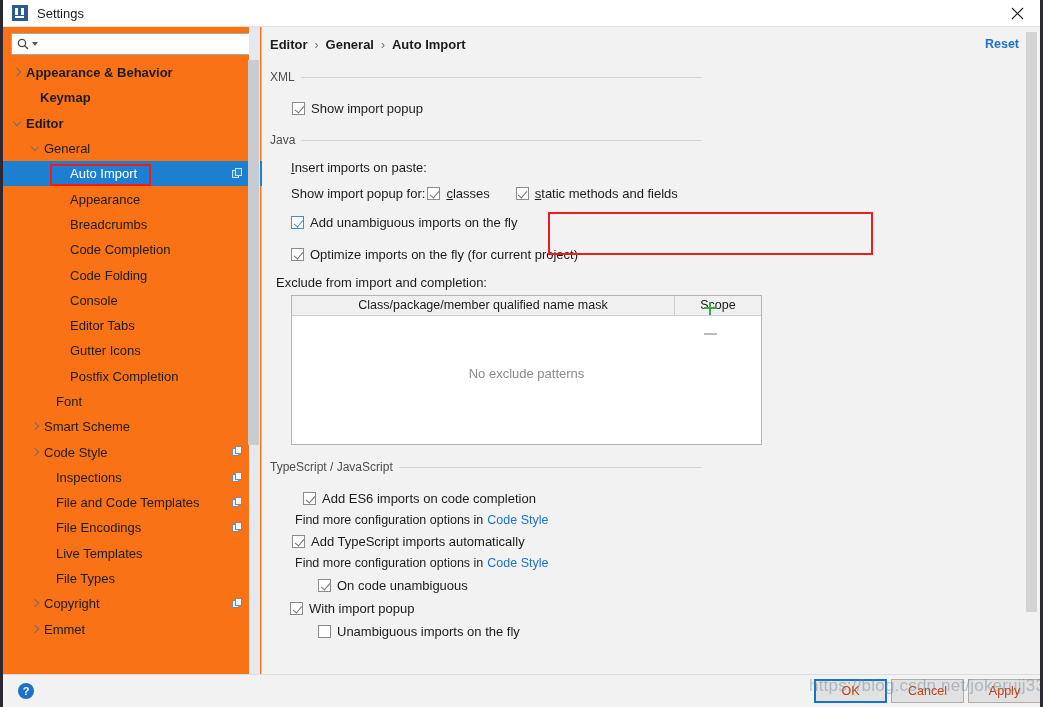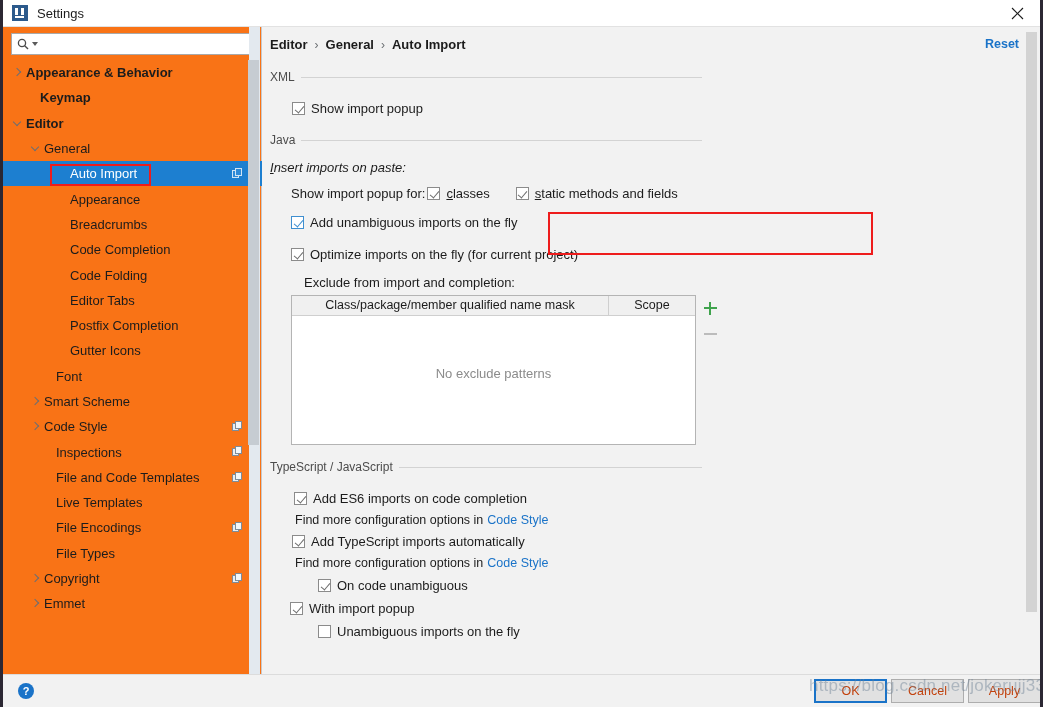--- a/index.html
+++ b/index.html
@@ -234,21 +234,21 @@
   }
   .dd .chev {
     position: absolute; right: 9px; top: 7px;
     width: 7px; height: 7px;
     border-right: 1.4px solid #5a5a5a;
     border-bottom: 1.4px solid #5a5a5a;
     transform: rotate(45deg);
   }
 
   .table-box {
-    width: 405px; height: 150px;
+    width: 471px; height: 150px;
     border: 1px solid #b4b4b4;
     background: #ffffff;
     position: relative;
   }
   .table-head {
     height: 20px;
     background: #f0f0f0;
     border-bottom: 1px solid #cfcfcf;
     display: flex; align-items: center;
     font-size: 12.5px; color: #1c1c1c;
@@ -431,31 +431,36 @@
             <span class="tree-label">Code Completion</span>
           </div>
           <div class="tree-row">
             <span style="width: 54px; flex: 0 0 auto;"></span>
             <span style="width: 9px; flex: 0 0 auto;"></span>
             <span class="tree-label">Code Folding</span>
           </div>
           <div class="tree-row">
             <span style="width: 54px; flex: 0 0 auto;"></span>
             <span style="width: 9px; flex: 0 0 auto;"></span>
+            <span class="tree-label">Console</span>
+          </div>
+          <div class="tree-row">
+            <span style="width: 54px; flex: 0 0 auto;"></span>
+            <span style="width: 9px; flex: 0 0 auto;"></span>
             <span class="tree-label">Editor Tabs</span>
           </div>
           <div class="tree-row">
             <span style="width: 54px; flex: 0 0 auto;"></span>
             <span style="width: 9px; flex: 0 0 auto;"></span>
+            <span class="tree-label">Gutter Icons</span>
+          </div>
+          <div class="tree-row">
+            <span style="width: 54px; flex: 0 0 auto;"></span>
+            <span style="width: 9px; flex: 0 0 auto;"></span>
             <span class="tree-label">Postfix Completion</span>
-          </div>
-          <div class="tree-row">
-            <span style="width: 54px; flex: 0 0 auto;"></span>
-            <span style="width: 9px; flex: 0 0 auto;"></span>
-            <span class="tree-label">Gutter Icons</span>
           </div>
           <div class="tree-row">
             <span style="width: 40px; flex: 0 0 auto;"></span>
             <span style="width: 9px; flex: 0 0 auto;"></span>
             <span class="tree-label">Font</span>
           </div>
           <div class="tree-row">
             <span style="width: 28px; flex: 0 0 auto;"></span>
             <span class="arrow right"></span>
             <span class="tree-label">Smart Scheme</span>
@@ -483,30 +488,30 @@
             <span style="width: 9px; flex: 0 0 auto;"></span>
             <span class="tree-label">File and Code Templates</span>
             <span class="copy-badge">
               <span class="b1"></span>
               <span class="b2"></span>
             </span>
           </div>
           <div class="tree-row">
             <span style="width: 40px; flex: 0 0 auto;"></span>
             <span style="width: 9px; flex: 0 0 auto;"></span>
-            <span class="tree-label">Live Templates</span>
-          </div>
-          <div class="tree-row">
-            <span style="width: 40px; flex: 0 0 auto;"></span>
-            <span style="width: 9px; flex: 0 0 auto;"></span>
             <span class="tree-label">File Encodings</span>
             <span class="copy-badge">
               <span class="b1"></span>
               <span class="b2"></span>
             </span>
+          </div>
+          <div class="tree-row">
+            <span style="width: 40px; flex: 0 0 auto;"></span>
+            <span style="width: 9px; flex: 0 0 auto;"></span>
+            <span class="tree-label">Live Templates</span>
           </div>
           <div class="tree-row">
             <span style="width: 40px; flex: 0 0 auto;"></span>
             <span style="width: 9px; flex: 0 0 auto;"></span>
             <span class="tree-label">File Types</span>
           </div>
           <div class="tree-row">
             <span style="width: 28px; flex: 0 0 auto;"></span>
             <span class="arrow right"></span>
             <span class="tree-label">Copyright</span>
@@ -547,21 +552,21 @@
           <span>Show import popup</span>
         </div>
       </div>
 
       <div class="group" style="top:105px;">
         <div class="group-title">
           <span>Java</span>
           <span class="rule"></span>
         </div>
 
-        <div style="display:flex;align-items:flex-start;margin-top:12px;font-style:italic;">
+        <div style="display:flex;align-items:flex-start;margin-top:12px;margin-left:21px;">
           <span style="font-size:13px;color:#1c1c1c;width:162px;"><span class="underline">I</span><span id="iil-rest">nsert imports on paste:</span></span>
         </div>
 
         <div style="display:flex;align-items:center;margin-top:9px;margin-left:21px;">
           <span style="font-size:13px;color:#1c1c1c;margin-right:2px;">Show import popup for:</span>
           <div class="cb-row">
             <span class="cb checked"></span>
             <span><span class="underline">c</span><span id="cls-rest">lasses</span></span>
           </div>
           <div class="cb-row" style="margin-left:26px;">
@@ -572,21 +577,21 @@
 
         <div class="cb-row" style="margin-top:10px;margin-left:21px;">
           <span class="cb checked blue focus"></span>
           <span>Add unambiguous imports on the fly</span>
         </div>
         <div class="cb-row" style="margin-top:13px;margin-left:21px;">
           <span class="cb checked"></span>
           <span>Optimize imports on the fly (for current project)</span>
         </div>
 
-        <div style="font-size:13px;color:#1c1c1c;margin-top:11px;margin-left:34px;">Exclude from import and completion:</div>
+        <div style="font-size:13px;color:#1c1c1c;margin-top:11px;margin-left:6px;">Exclude from import and completion:</div>
 
         <div style="position:relative;margin-top:5px;margin-left:21px;width:432px;height:152px;">
           <div class="table-box">
             <div class="table-head">
               <div class="th1">Class/package/member qualified name mask</div>
               <div class="th2">Scope</div>
             </div>
             <div class="table-empty">No exclude patterns</div>
           </div>
           <div class="side-btns" style="position:absolute;left:406px;top:0;">
@@ -599,21 +604,21 @@
           </div>
         </div>
       </div>
 
       <div class="group" style="top:432px;">
         <div class="group-title">
           <span>TypeScript / JavaScript</span>
           <span class="rule"></span>
         </div>
 
-        <div class="cb-row" style="margin-top:14px;margin-left:24px;">
+        <div class="cb-row" style="margin-top:14px;margin-left:33px;">
           <span class="cb checked"></span>
           <span>Add ES6 imports on code completion</span>
         </div>
         <div class="sub-note" style="margin-left:25px;margin-top:2px;">
           <span>Find more configuration options in</span>
           <span class="link">Code Style</span>
         </div>
 
         <div class="cb-row" style="margin-top:3px;margin-left:22px;">
           <span class="cb checked"></span>

